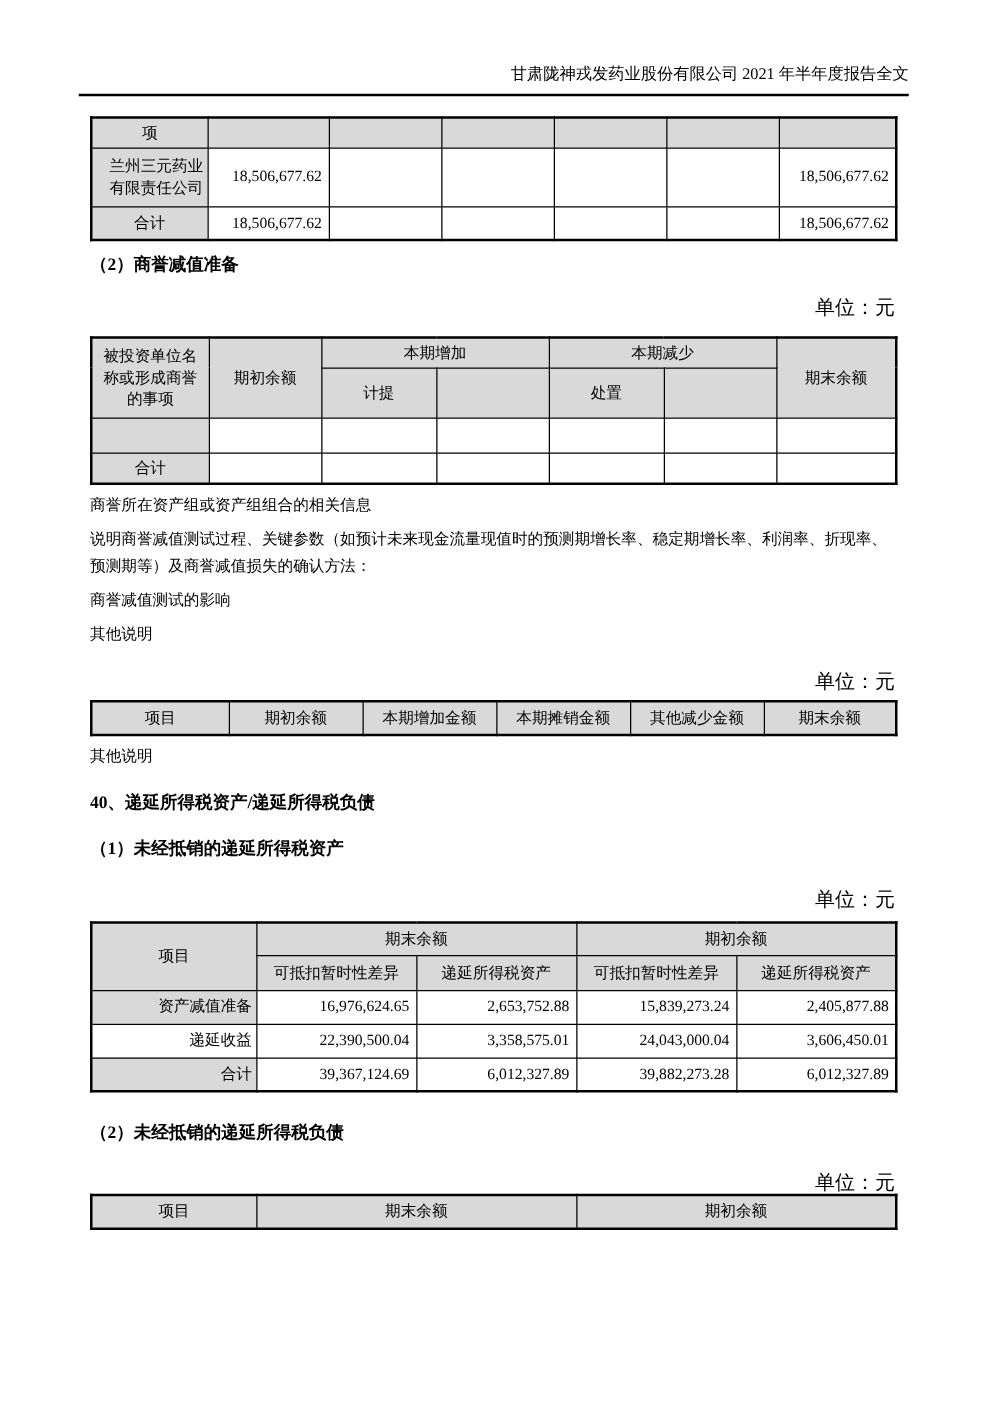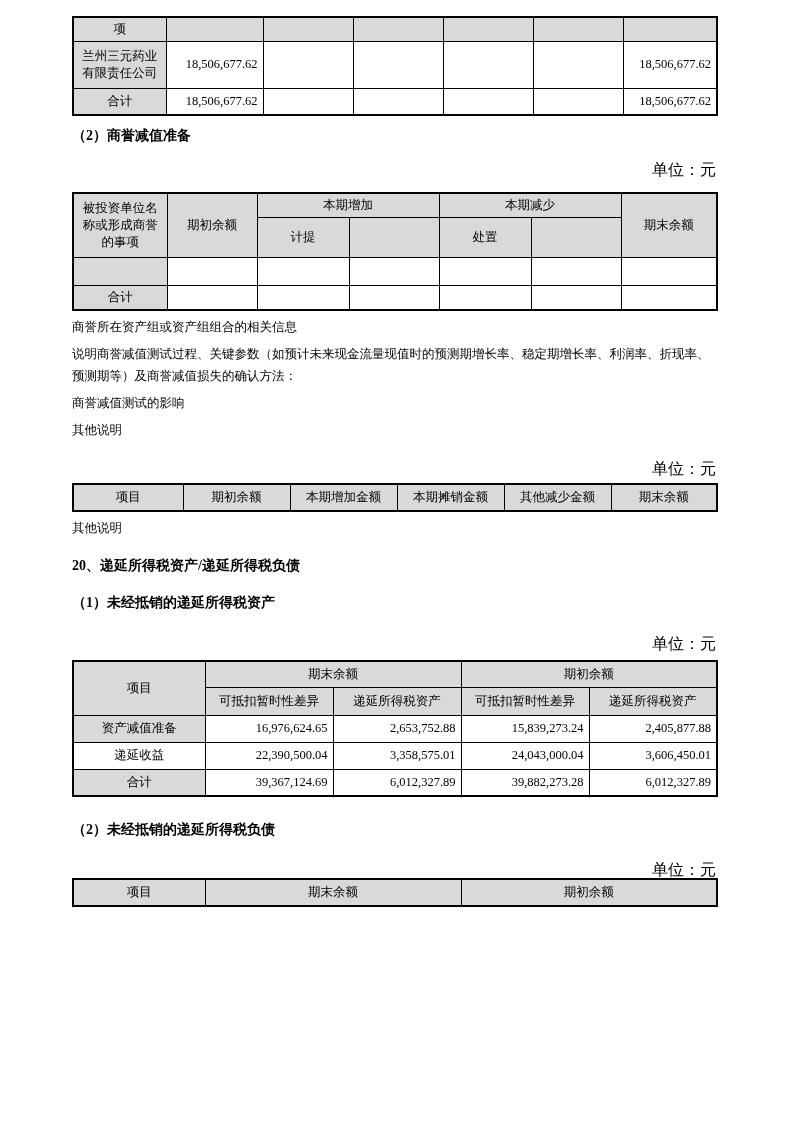--- a/index.html
+++ b/index.html
@@ -12,21 +12,21 @@
   }
   .doc-header{
     margin:50px -11px 0 -9px;
     text-align:right;font-size:13px;line-height:18px;
     border-bottom:2px solid #000;padding-bottom:7px;
   }
   table{border-collapse:collapse;table-layout:fixed;width:644px;border:2px solid #000;}
   td{border:1px solid #000;font-size:12.5px;padding:2px 3px;vertical-align:middle;word-break:break-all;}
   td.gray{background:#d9d9d9;}
   td.center{text-align:center;}
-  td.left{text-align:center;}
+  td.left{text-align:right;}
   td.num{text-align:right;padding-right:5px;font-size:12.5px;}
   .t1{margin-top:16px;}
   .heading{font-size:14px;font-weight:bold;line-height:17px;}
   .h-s2{margin-top:11px;}
   .unit{font-size:16px;text-align:right;line-height:15px;}
   .unit-1{margin-top:18px;}
   .t2{margin-top:15px;padding-left:48px;}
   .note{margin:0;padding-top:5px;font-size:12.5px;line-height:22px;}
   .h-29{margin-top:14px;}
   .unit-2{margin-top:20px;}
@@ -38,20 +38,23 @@
   .h-302{margin-top:24px;}
   .unit-4{margin-top:24px;}
   .t5{margin-top:1px;}
   .page-num{margin-top:18px;text-align:right;font-size:12px;padding-right:4px;}
 </style>
 </head>
 <body>
 
 <div class="page">
 
+  <div class="doc-header">
+    <span>甘肃陇神戎发药业股份有限公司 2021 年半年度报告全文</span>
+  </div>
 
   <table class="t1">
     <colgroup>
         <col style="width:93px">
         <col style="width:97px">
         <col style="width:90px">
         <col style="width:90px">
         <col style="width:90px">
         <col style="width:90px">
         <col style="width:94px">
@@ -160,21 +163,21 @@
       <td class="gray center">本期增加金额</td>
       <td class="gray center">本期摊销金额</td>
       <td class="gray center">其他减少金额</td>
       <td class="gray center">期末余额</td>
     </tr>
   </tbody>
     </table>
 
   <p class="note">其他说明</p>
 
-  <div class="heading h-30">20、递延所得税资产/递延所得税负债</div>
+  <div class="heading h-30">40、递延所得税资产/递延所得税负债</div>
 
   <div class="heading h-301">（1）未经抵销的递延所得税资产</div>
 
   <div class="unit unit-3">单位：元</div>
 
   <table class="t4">
     <colgroup>
         <col style="width:132px">
         <col style="width:128px">
         <col style="width:128px">

